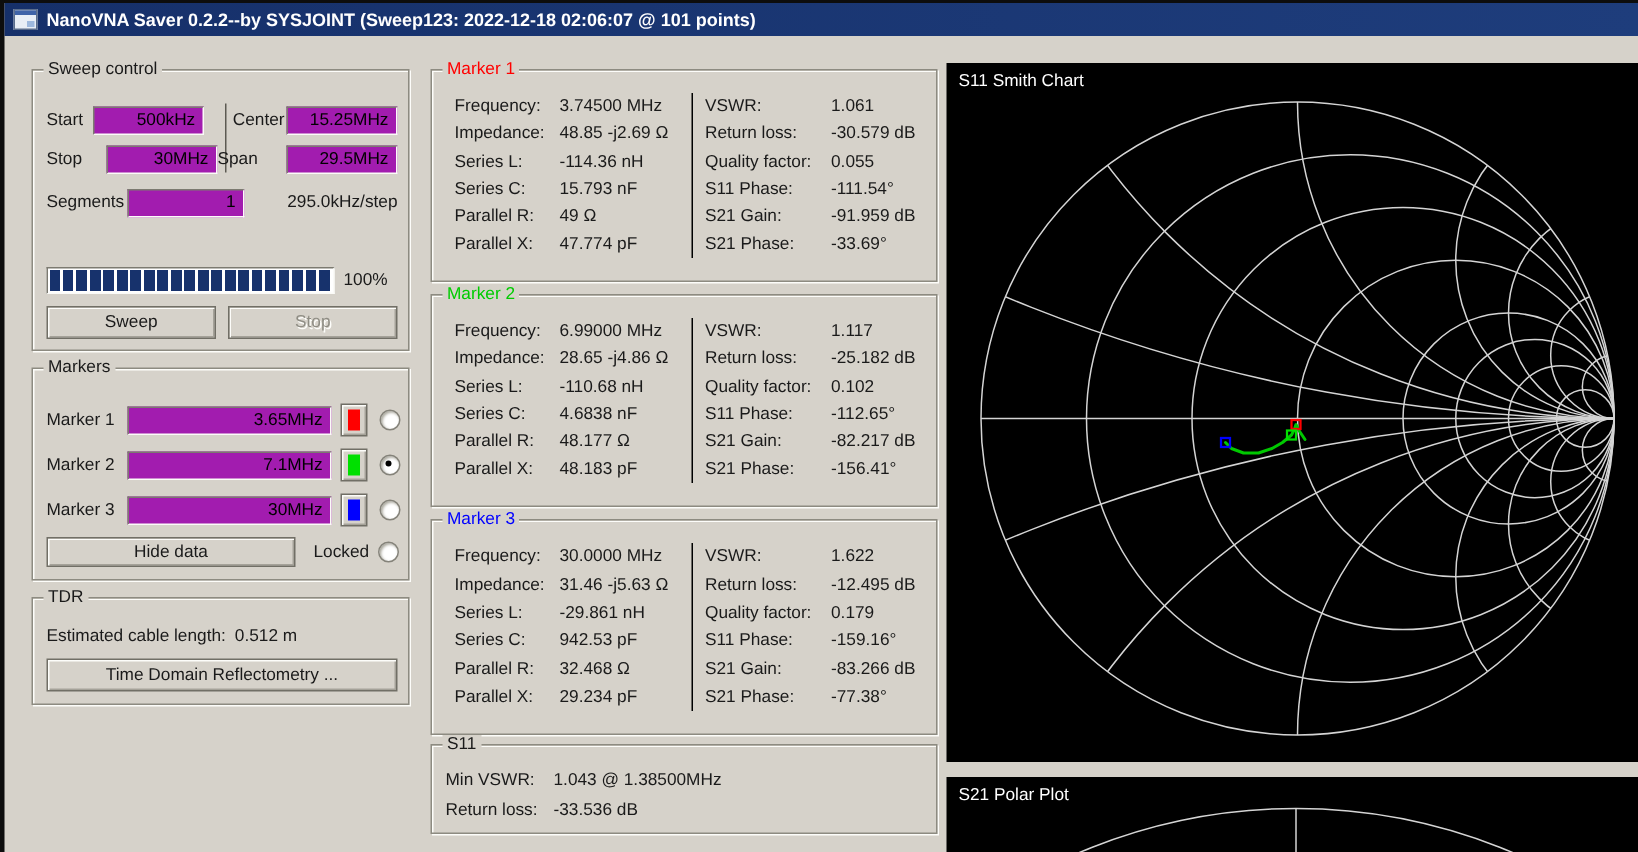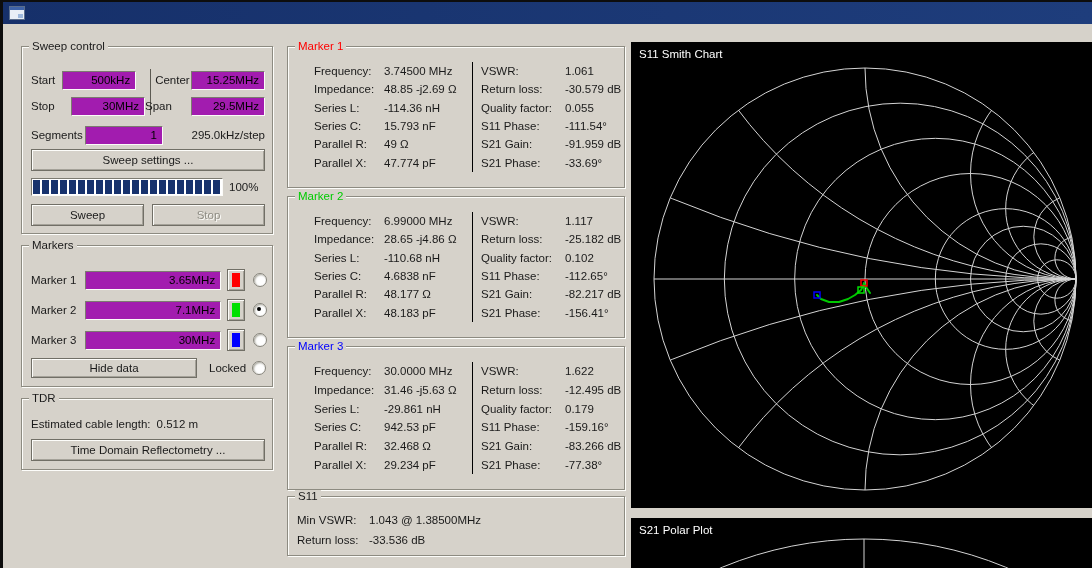--- a/index.html
+++ b/index.html
@@ -28,21 +28,21 @@
          box-shadow:inset 1px 1px 2px #a9a79c;position:relative;flex:0 0 auto;}
   .radio.checked::after{content:'';position:absolute;left:3px;top:3px;width:4px;height:4px;border-radius:50%;background:#000;}
   .swatch-btn{width:19px;height:22px;padding:0;}
   .swatch{width:8px;height:14px;}
   .vdiv{position:absolute;width:1px;background:#5c5a52;}
   
   .progress-track{box-sizing:border-box;height:18px;border:1px solid;border-color:#7c7a70 #fbfbf8 #fbfbf8 #7c7a70;
                   background:#fff;padding:1px;}
   .progress-fill{height:100%;background:repeating-linear-gradient(90deg,#17326c 0,#17326c 7px,#fff 7px,#fff 9px);}
   
-  .dcols{display:flex;padding:15px 0 0 26px;height:calc(100% - 15px);box-sizing:border-box;justify-content:flex-end;}
+  .dcols{display:flex;padding:15px 0 0 15px;height:calc(100% - 15px);box-sizing:border-box;justify-content:flex-end;}
   .dcol{display:flex;flex-direction:column;}
   .dcol.left{width:158px;}
   .dcol.right{flex:1;border-left:1px solid #000;padding-left:8px;}
   .drow{display:flex;height:19.4px;align-items:center;font-size:11.5px;color:#1a1a1a;white-space:nowrap;}
   .dcol.left .dl{width:70px;flex:0 0 auto;}
   .dcol.right .dl{width:84px;flex:0 0 auto;}
   .s11rows{padding:13px 0 0 9px;}
   .s11rows .drow{height:20px;}
   .s11rows .dl{width:72px;flex:0 0 auto;}
   
@@ -52,20 +52,21 @@
   
   .hrow{position:absolute;display:flex;align-items:center;}
 </style>
 </head>
 <body>
 
 <div class="window">
 
   <div class="titlebar">
     <span class="app-icon"></span>
+    <span>NanoVNA Saver 0.2.2--by SYSJOINT (Sweep123: 2022-12-18 02:06:07 @ 101 points)</span>
   </div>
 
   <div class="groupbox" id="gb-sweep" style="left:18px;top:44px;width:252px;height:188px;">
     <span class="gb-title">Sweep control</span>
     <div class="vdiv" style="left:128px;top:22px;height:46px;"></div>
     <div class="hrow" style="left:9px;top:23px;width:234px;height:20px;">
       <span class="lbl" style="width:40px;">Start</span>
       <input class="field" style="width: 74px;" value="500kHz">
       <span class="lbl" style="width:46px;margin-left:19px;">Center</span>
       <input class="field" style="width: 74px;" value="15.25MHz">
@@ -74,21 +75,20 @@
       <span class="lbl" style="width:40px;">Stop</span>
       <input class="field" style="width: 74px;" value="30MHz">
       <span class="lbl" style="width:46px;">Span</span>
       <input class="field" style="width: 74px; padding-left: 20px;" value="29.5MHz">
     </div>
     <div class="hrow" style="left:9px;top:78px;width:234px;height:20px;">
       <span class="lbl" style="width:54px;">Segments</span>
       <input class="field" style="width: 78px;" value="1">
       <span class="lbl" style="flex:1;text-align:right;">295.0kHz/step</span>
     </div>
-    <div class="btn" style="position:absolute;left:9px;top:102px;width:234px;height:22px;">Sweep settings ...</div>
     <div class="hrow" style="left:9px;top:131px;width:234px;height:18px;">
       <div class="progress-track" style="width:192px;">
         <div class="progress-fill" style="width: 100%;"></div>
       </div>
       <span class="lbl" style="margin-left:6px;">100%</span>
     </div>
     <div class="btn" style="position:absolute;left:9px;top:157px;width:113px;height:22px;">Sweep</div>
     <div class="btn disabled" style="position:absolute;left:130px;top:157px;width:113px;height:22px;">Stop</div>
   </div>
 

